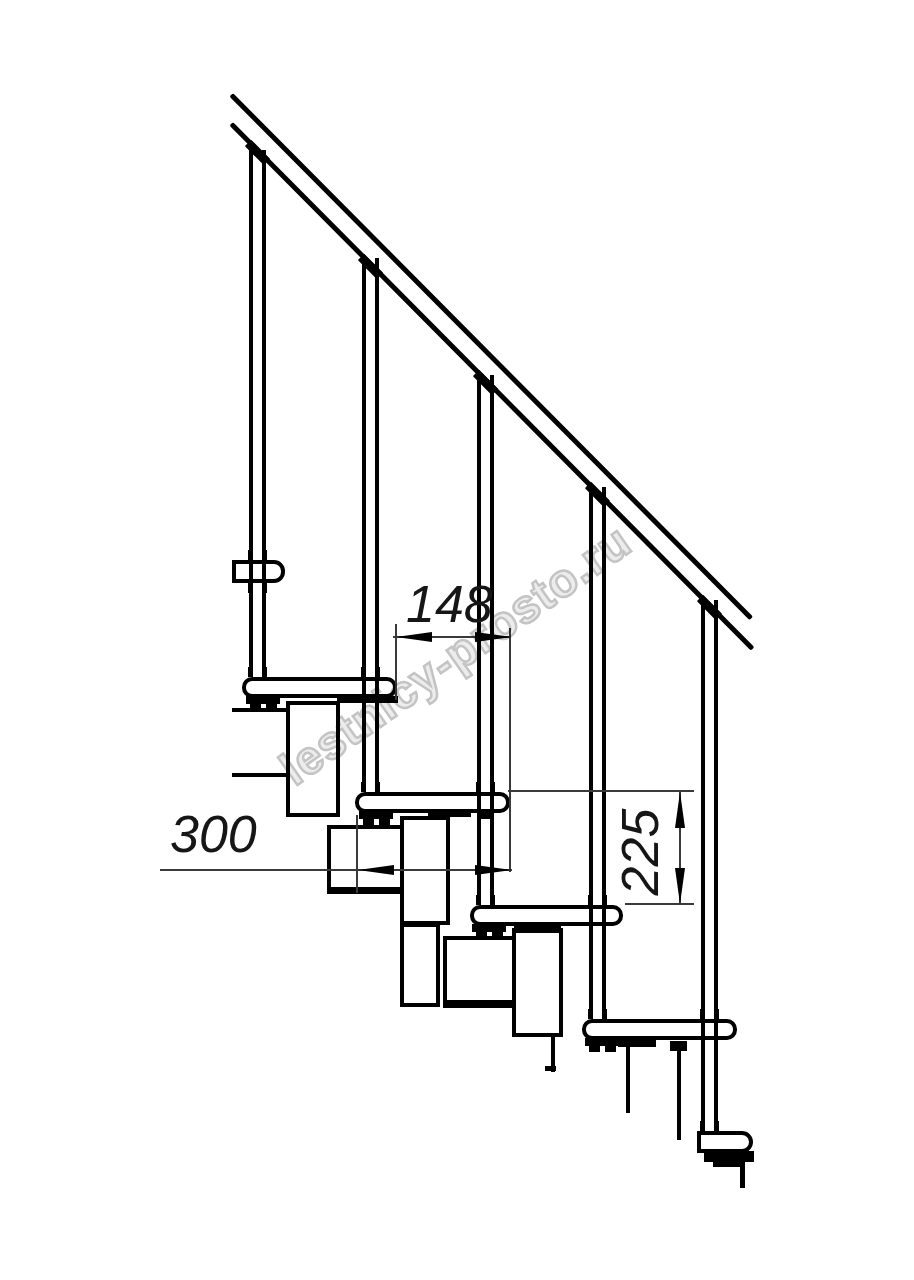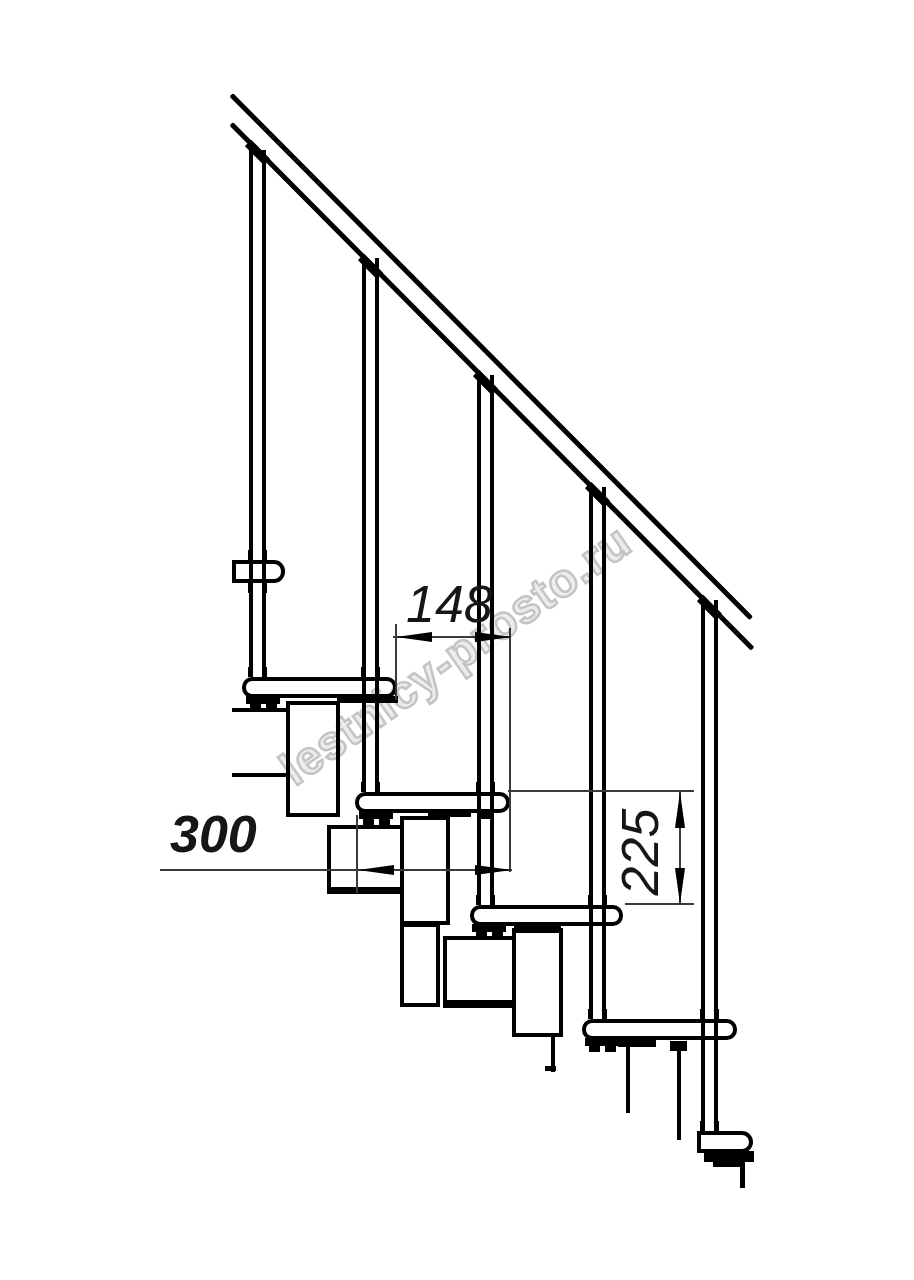--- a/index.html
+++ b/index.html
@@ -115,21 +115,21 @@
   <div class="dim" style="left:509px;top:628px;width:2px;height:244px;"></div>
   <div class="dim" style="left:393px;top:636px;width:118px;height:2px;"></div>
   <div class="arr-l" style="left:396px;top:632px;"></div>
   <div class="arr-r" style="left:475px;top:632px;"></div>
   <div class="dimtext" style="left:406px;top:578px;">148</div>
 
   <div class="dim" style="left:356px;top:815px;width:2px;height:78px;"></div>
   <div class="dim" style="left:160px;top:869px;width:352px;height:2px;"></div>
   <div class="arr-l" style="left:358px;top:865px;"></div>
   <div class="arr-r" style="left:475px;top:865px;"></div>
-  <div class="dimtext" style="left:170px;top:808px;font-weight:bold;">300</div>
+  <div class="dimtext" style="left:170px;top:808px;">300</div>
 
   <div class="dim" style="left:508px;top:790px;width:186px;height:2px;"></div>
   <div class="dim" style="left:625px;top:903px;width:69px;height:2px;"></div>
   <div class="dim" style="left:679px;top:792px;width:2px;height:112px;"></div>
   <div class="arr-u" style="left:675px;top:792px;"></div>
   <div class="arr-d" style="left:675px;top:868px;"></div>
   <div class="dimtext dimtext-rot" style="left:590px;top:826px;width:100px;height:52px;">225</div>
 
   <div class="wm">lestnicy-prosto.ru</div>
 

